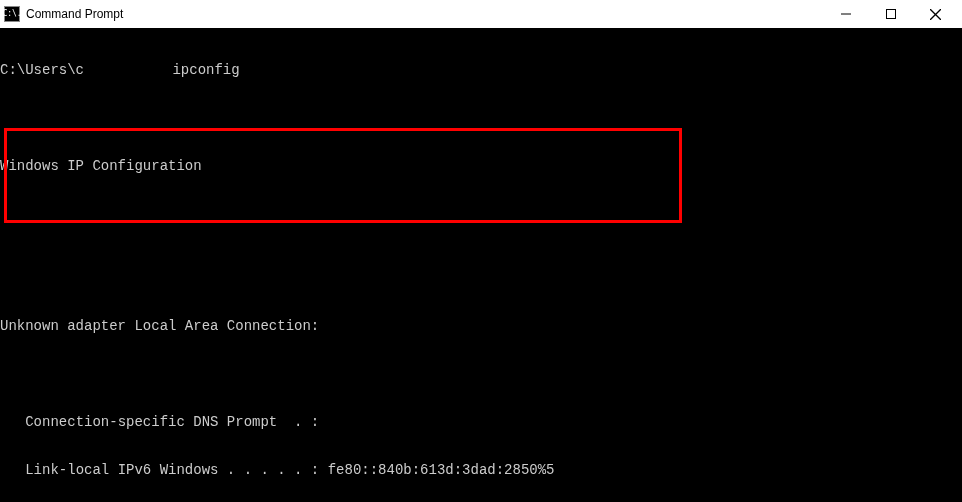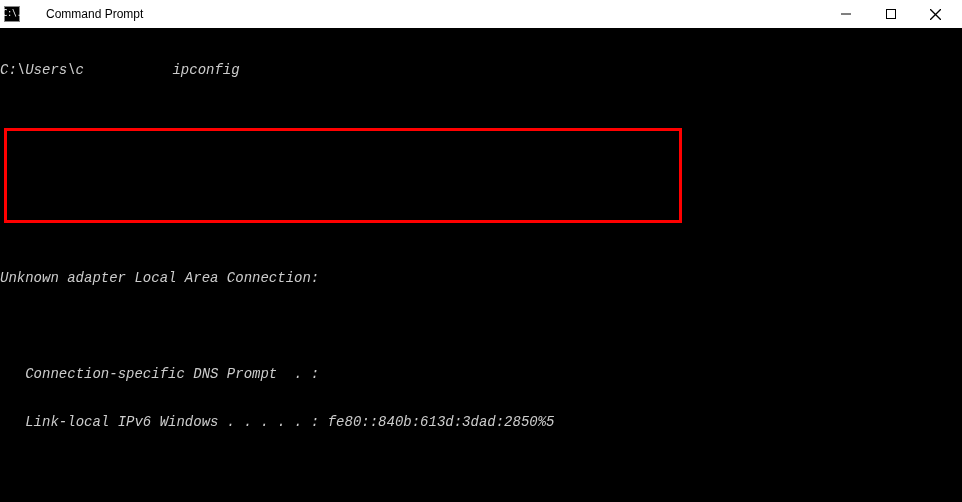--- a/index.html
+++ b/index.html
@@ -29,21 +29,21 @@
       display: flex;
       align-items: center;
       justify-content: center;
       background: #000;
       color: #fff;
       font-size: 8px;
       font-family: Consolas, monospace;
       border: 1px solid #888;
       line-height: 1;
     }
-    .titlebar-title { flex: 0 0 auto; margin-left: 20px; }
+    .titlebar-title { flex: 0 0 auto; }
     .titlebar-spacer { flex: 1; }
     .win-controls {
       display: flex;
       height: 100%;
     }
     .win-btn {
       width: 45px;
       height: 100%;
       display: flex;
       align-items: center;
@@ -55,21 +55,21 @@
     .win-btn svg { display: block; }
     .terminal {
       background: #000;
       padding: 2px 0 0 0;
       color: #cccccc;
       letter-spacing: 0;
       line-height: 16px;
       white-space: pre;
       font-size: 14px;
     }
-    .line { white-space: pre; font-style: italic; }
+    .line { white-space: pre; }
     .redact-user {
       display: inline-block;
       width: 80px;
       height: 14px;
       background: #000;
       vertical-align: text-bottom;
     }
     .highlight-box {
       position: absolute;
       border: 3px solid #ff0000;
@@ -102,20 +102,21 @@
             <line x1="0" y1="0" x2="10" y2="10" stroke="#000" stroke-width="1.2"></line>
             <line x1="10" y1="0" x2="0" y2="10" stroke="#000" stroke-width="1.2"></line>
           </svg>
       </div>
     </div>
   </div>
 
   <div class="terminal">
     <div class="line"><span>C:\Users\c</span><span class="redact-user"></span><span> </span><span>ipconfig</span></div>
     <div class="line">&nbsp;</div>
+    <div class="line">Windows IP Configuration</div>
     <div class="line">&nbsp;</div>
     <div class="line">&nbsp;</div>
 
     <div class="line">Unknown adapter Local Area Connection:</div>
     <div class="line">&nbsp;</div>
     <div class="line">   <span>Connection-specific DNS Prompt  . :</span> <span></span></div>
     <div class="line">   <span>Link-local IPv6 Windows . . . . . :</span> <span>fe80::840b:613d:3dad:2850%5</span></div>
     
     
     

